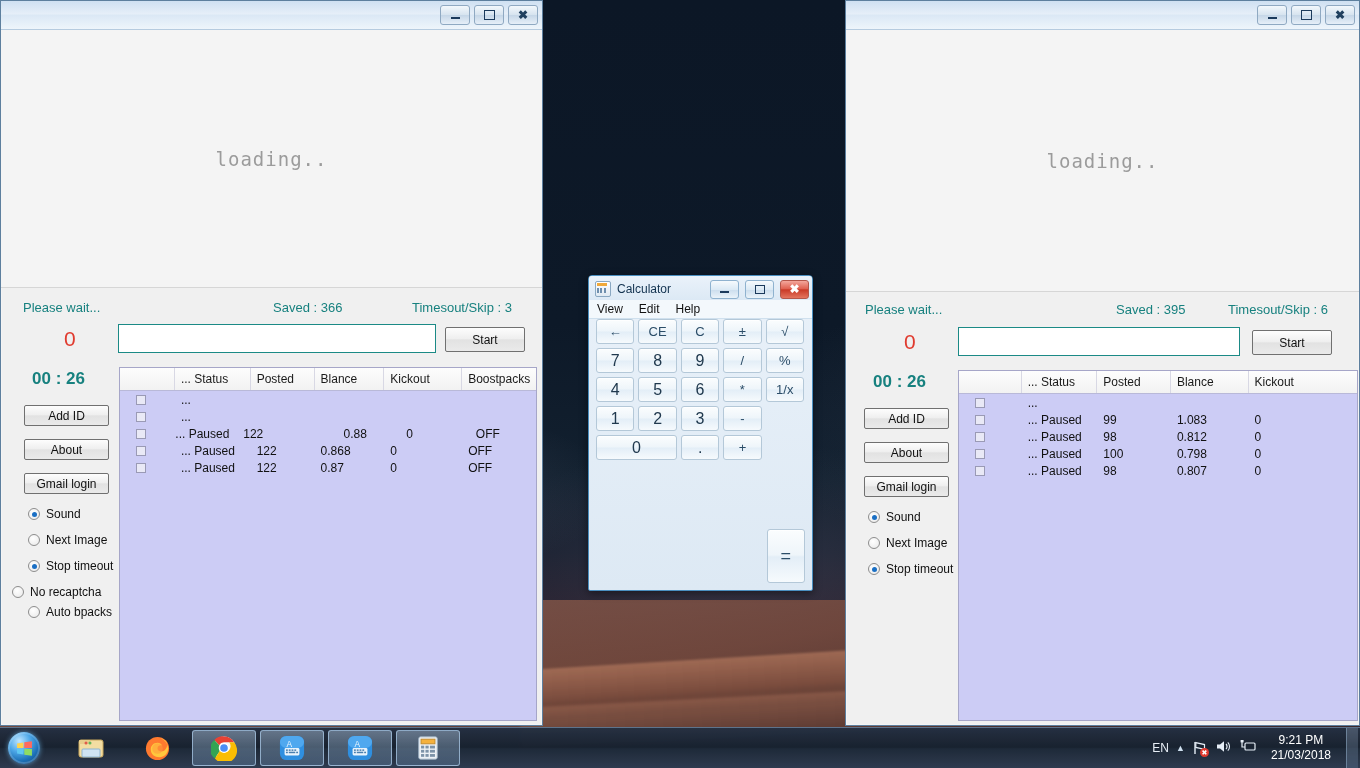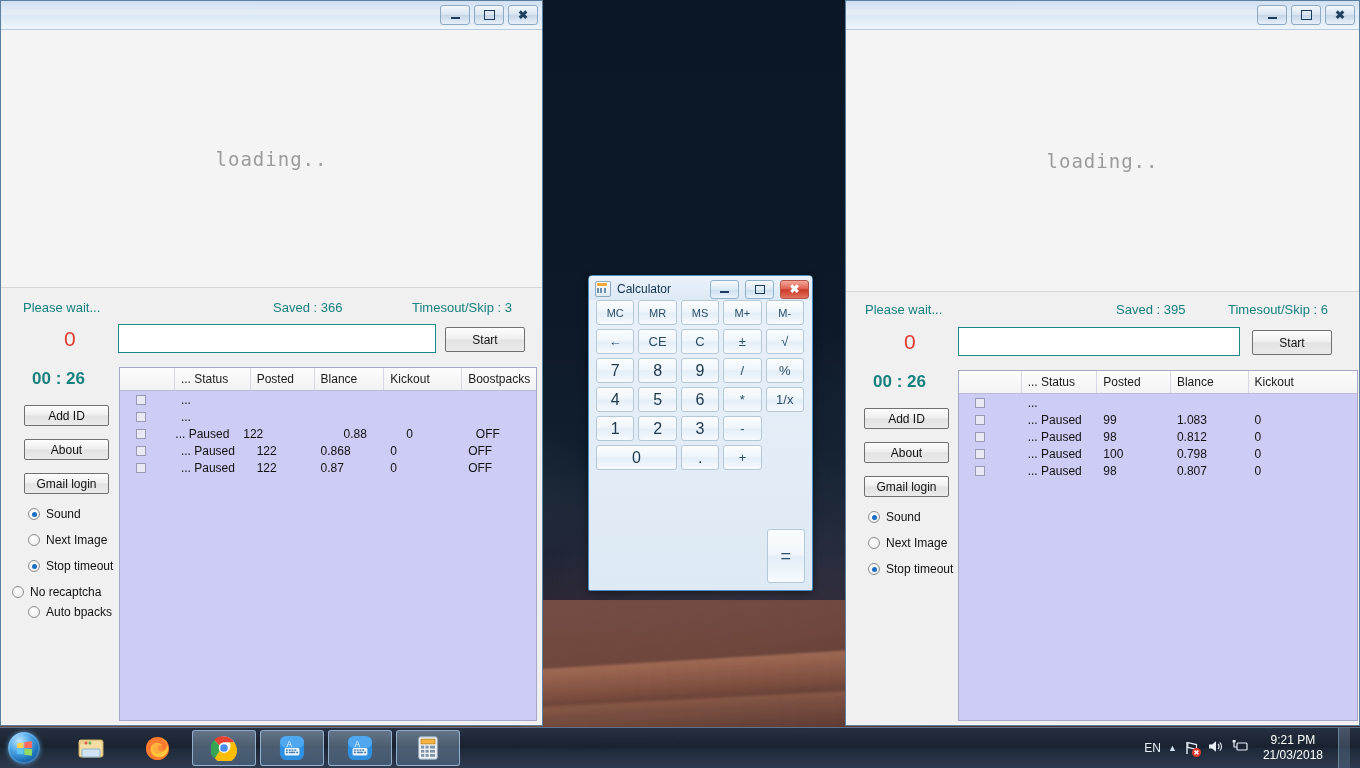--- a/index.html
+++ b/index.html
@@ -107,21 +107,21 @@
      border-top:1px solid rgba(140,170,200,.5);display:flex;align-items:center;}
   #startorb{width:44px;height:38px;margin-left:2px;display:flex;align-items:center;justify-content:center;}
   .orb{width:32px;height:32px;border-radius:50%;
      background:radial-gradient(circle at 35% 28%, #bfe6ff 0%, #4ea8e8 35%, #1b6fb5 65%, #0d3f72 100%);
      box-shadow:0 0 5px rgba(120,200,255,.6),0 0 0 2px rgba(255,255,255,.18) inset;
      display:flex;align-items:center;justify-content:center;}
   .tbtn{width:62px;height:34px;margin-left:4px;display:flex;align-items:center;justify-content:center;
      border-radius:3px;}
   .tbtn.active{border:1px solid rgba(170,200,230,.75);
      background:linear-gradient(180deg,rgba(190,215,240,.42),rgba(120,160,200,.3));}
-  #tray{margin-left:auto;display:flex;align-items:center;gap:7px;padding-right:10px;height:100%;}
+  #tray{margin-left:auto;display:flex;align-items:center;gap:7px;padding-right:2px;height:100%;}
   #tray .t{color:#e8eef6;font-size:12px;}
   #clock{color:#fff;font-size:12px;text-align:center;line-height:15px;padding:0 8px;}
   #showdesk{width:11px;height:40px;border-left:1px solid rgba(160,190,220,.45);
      background:linear-gradient(180deg,rgba(180,200,225,.25),rgba(120,150,185,.25));}
 </style>
 </head>
 <body>
 
 <div id="desktop">
   <div id="desk-floor"></div>
@@ -365,28 +365,26 @@
     <div class="cwb">
         <span style="width:9px;height:2px;background:#1b3a5c;margin-top:6px;"></span>
       </div>
     <div class="cwb">
         <span style="width:8px;height:7px;border:1.5px solid #1b3a5c;"></span>
       </div>
     <div class="cwb close">
         <span>✖</span>
       </div>
   </div>
+  <div class="cmenu">
+    <span>View</span>
+    <span>Edit</span>
+    <span>Help</span>
+  </div>
   <div class="grid" id="calcgrid">
-      <div class="crow">
-        <div class="ckey mem" style="width: 38.4px;">MC</div>
-        <div class="ckey mem" style="width: 38.4px;">MR</div>
-        <div class="ckey mem" style="width: 38.4px;">MS</div>
-        <div class="ckey mem" style="width: 38.4px;">M+</div>
-        <div class="ckey mem" style="width: 38.4px;">M-</div>
-      </div>
       <div class="crow">
         <div class="ckey" style="width: 38.4px;">←</div>
         <div class="ckey" style="width: 38.4px;">CE</div>
         <div class="ckey" style="width: 38.4px;">C</div>
         <div class="ckey" style="width: 38.4px;">±</div>
         <div class="ckey" style="width: 38.4px;">√</div>
       </div>
       <div class="crow">
         <div class="ckey num" style="width: 38.4px;">7</div>
         <div class="ckey num" style="width: 38.4px;">8</div>

